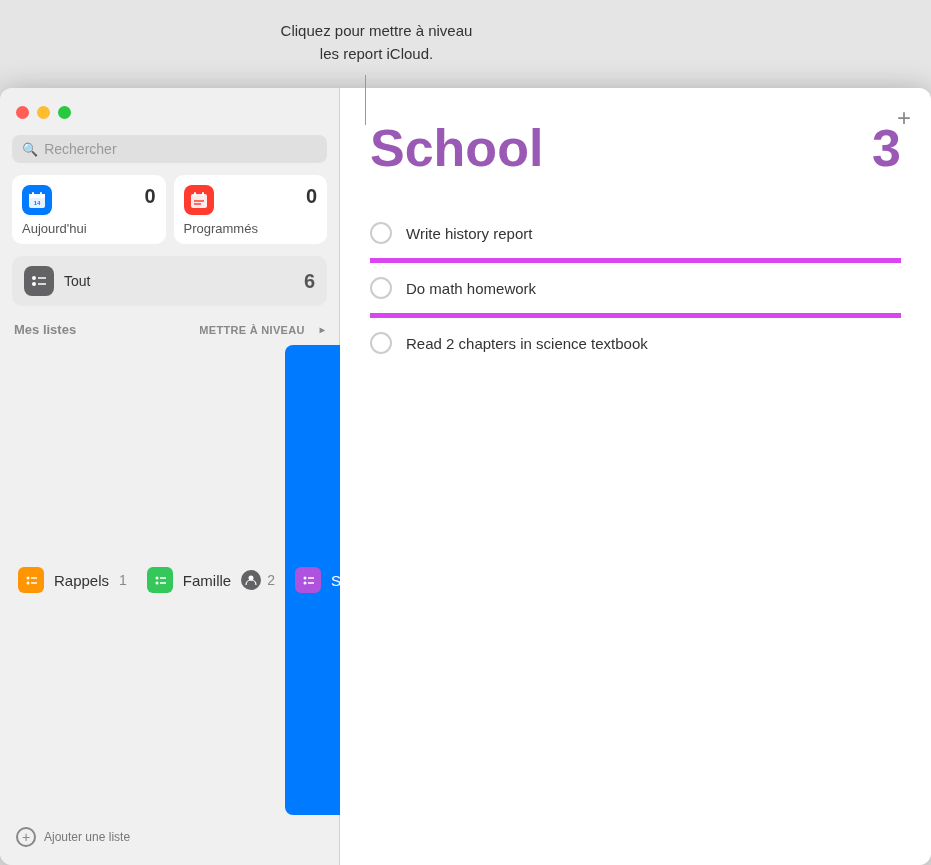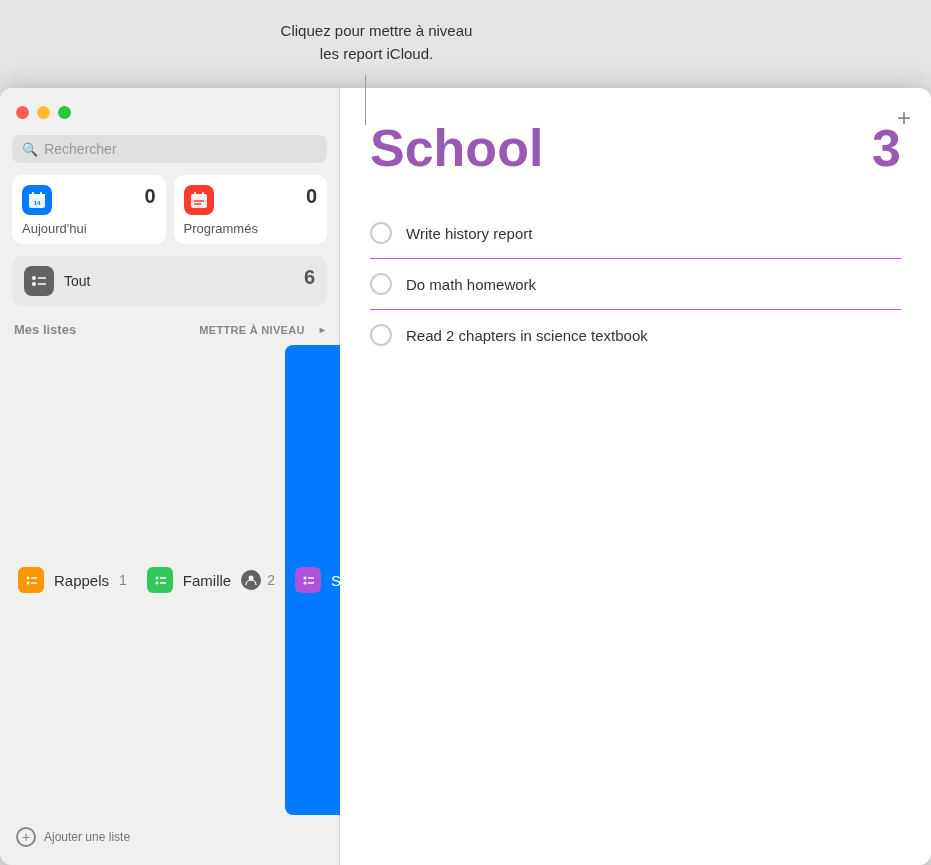--- a/index.html
+++ b/index.html
@@ -145,21 +145,21 @@
     }
 
     
     .tout-card {
       margin: 0 12px 12px 12px;
       background: #e8e8e8;
       border-radius: 10px;
       padding: 10px 12px;
       display: flex;
       justify-content: space-between;
-      align-items: flex-start;
+      align-items: center;
       cursor: pointer;
     }
     .tout-left {
       display: flex;
       align-items: center;
       gap: 10px;
     }
     .tout-icon {
       width: 30px;
       height: 30px;
@@ -345,21 +345,21 @@
     
     .task-list {
       display: flex;
       flex-direction: column;
     }
     .task-item {
       display: flex;
       align-items: center;
       gap: 14px;
       padding: 14px 0;
-      border-bottom: 1px solid #d946ef;
+      border-bottom: 5px solid #d946ef;
     }
     .task-item:last-child {
       border-bottom: none;
     }
     .task-checkbox {
       width: 22px;
       height: 22px;
       border-radius: 50%;
       border: 2px solid #ccc;
       flex-shrink: 0;

